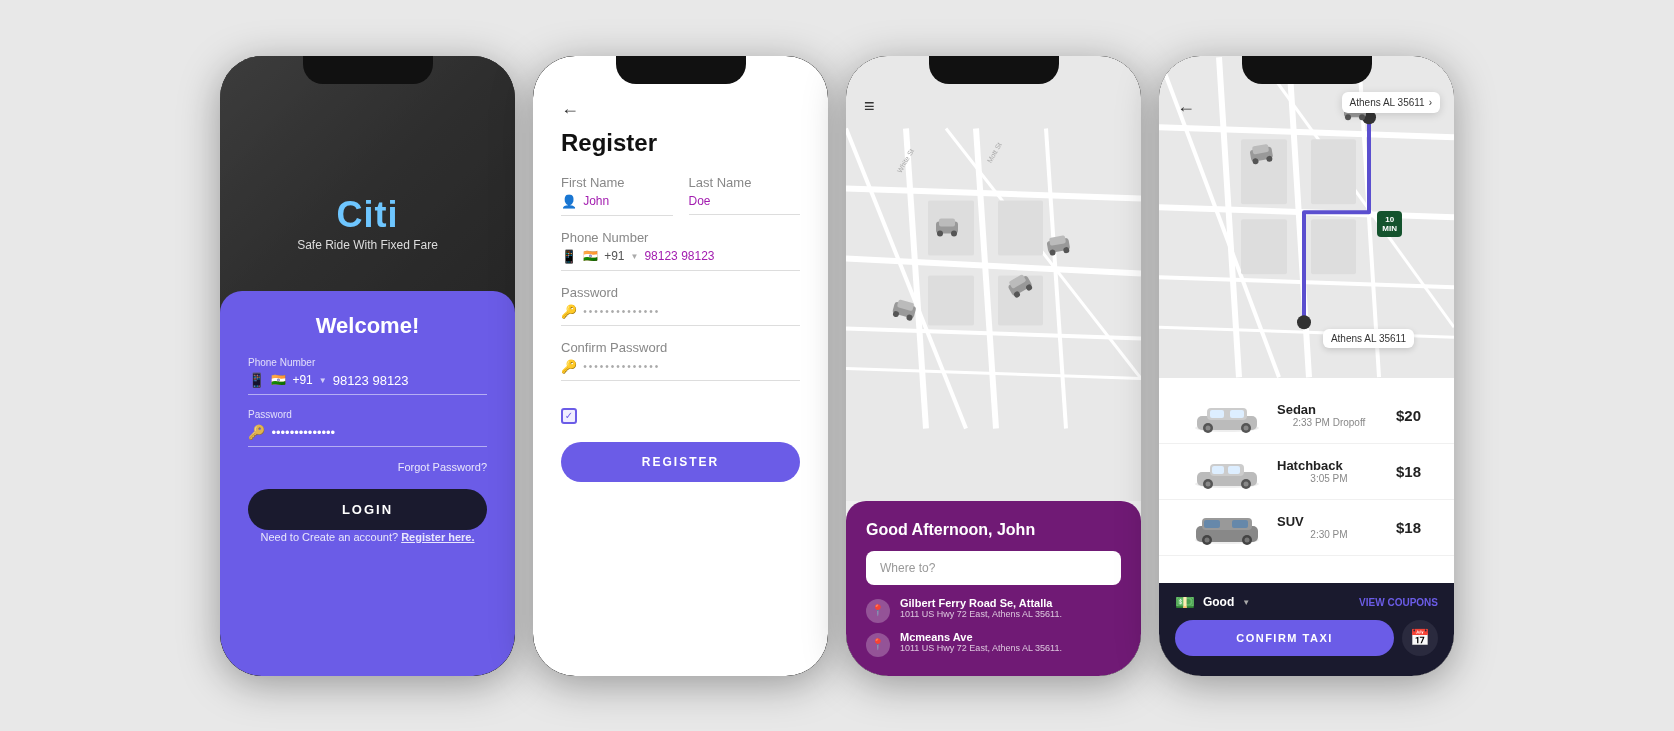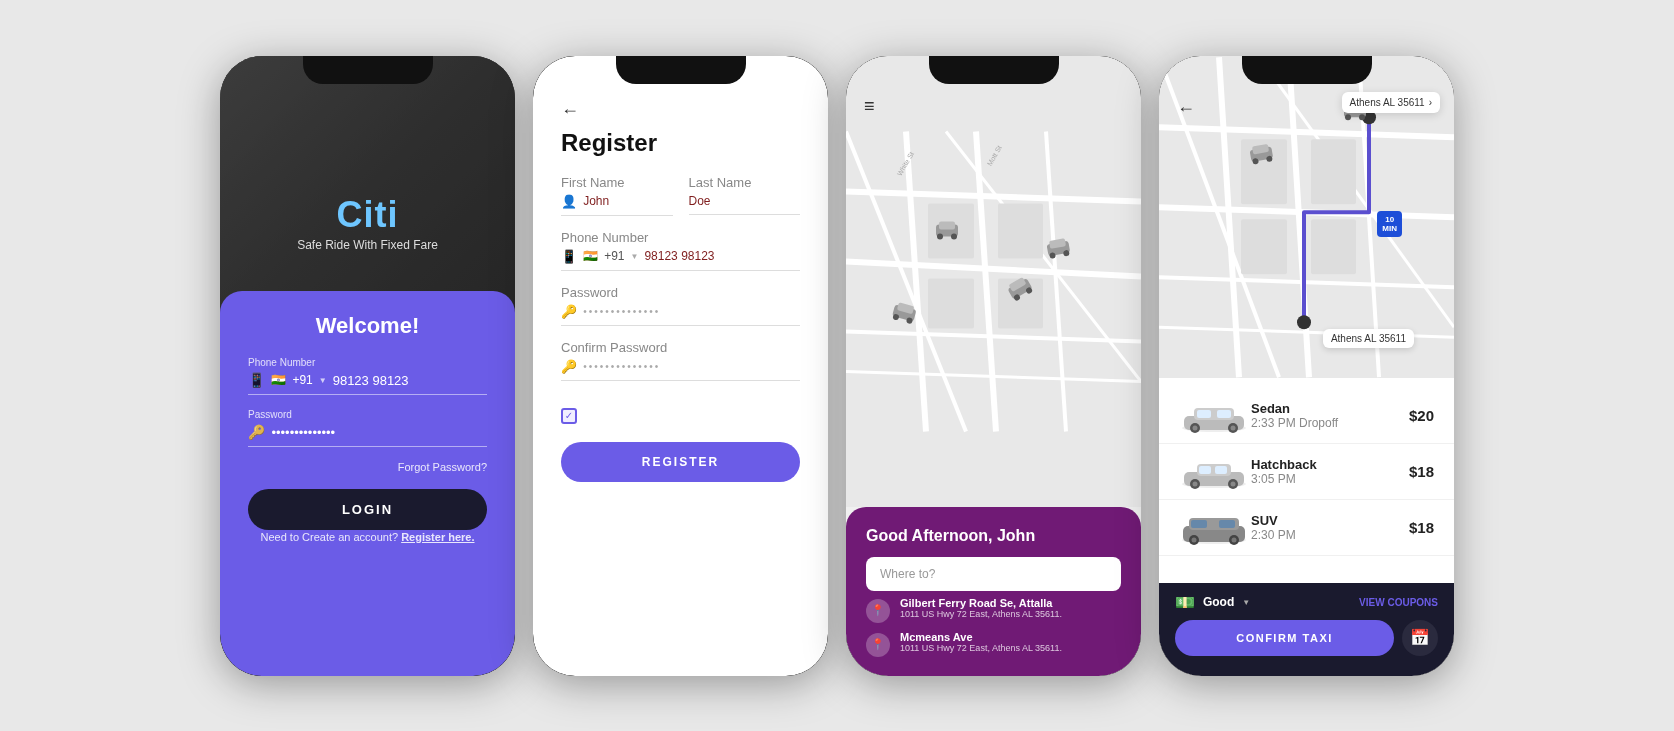--- a/index.html
+++ b/index.html
@@ -201,21 +201,21 @@
       border-bottom: 1px solid #ddd;
       padding-bottom: 6px;
       gap: 6px;
     }
     .s2-icon {
       font-size: 13px;
       color: #aaa;
     }
     .s2-value {
       font-size: 12px;
-      color: #7f1d1d;
+      color: #a21caf;
     }
     .s2-dot-value {
       font-size: 10px;
       color: #aaa;
       letter-spacing: 2px;
     }
     .s2-name-row {
       display: flex;
       gap: 16px;
     }
@@ -316,21 +316,21 @@
       font-weight: 700;
       color: #fff;
       margin-bottom: 12px;
     }
     .s3-search-box {
       background: #fff;
       border-radius: 8px;
       padding: 10px 14px;
       font-size: 12px;
       color: #999;
-      margin-bottom: 6px;
+      margin-bottom: 12px;
     }
     .s3-location-item {
       display: flex;
       align-items: flex-start;
       gap: 10px;
       margin-bottom: 8px;
     }
     .s3-location-pin {
       width: 24px;
       height: 24px;
@@ -390,54 +390,55 @@
       font-size: 10px;
       color: #333;
       display: flex;
       align-items: center;
       gap: 4px;
       box-shadow: 0 2px 8px rgba(0,0,0,0.15);
       z-index: 5;
     }
     .s4-time-badge {
       position: absolute;
-      background: #1d4ed8;
+      background: #14532d;
       color: #fff;
       font-size: 8px;
       font-weight: 700;
       padding: 4px 5px;
       border-radius: 4px;
       text-align: center;
       z-index: 5;
     }
     .s4-bottom {
       flex: 1;
       display: flex;
       flex-direction: column;
       padding: 10px 0 0;
       overflow: hidden;
     }
     .s4-ride-item {
       display: flex;
       align-items: center;
-      padding: 10px 20px;
+      padding: 10px 33px;
       border-bottom: 1px solid #f0f0f0;
-      gap: 2px;
+      gap: 15px;
     }
     .s4-ride-info {
       flex: 1;
     }
     .s4-ride-name {
       font-size: 13px;
       font-weight: 600;
       color: #222;
     }
     .s4-ride-time {
-      font-size: 12px;
+      font-size: 10px;
       color: #888;
+      text-align: center;
     }
     .s4-ride-price {
       font-size: 15px;
       font-weight: 700;
       color: #222;
     }
     .s4-confirm-btn {
       flex: 1;
       background: #6B5CE7;
       color: #fff;

